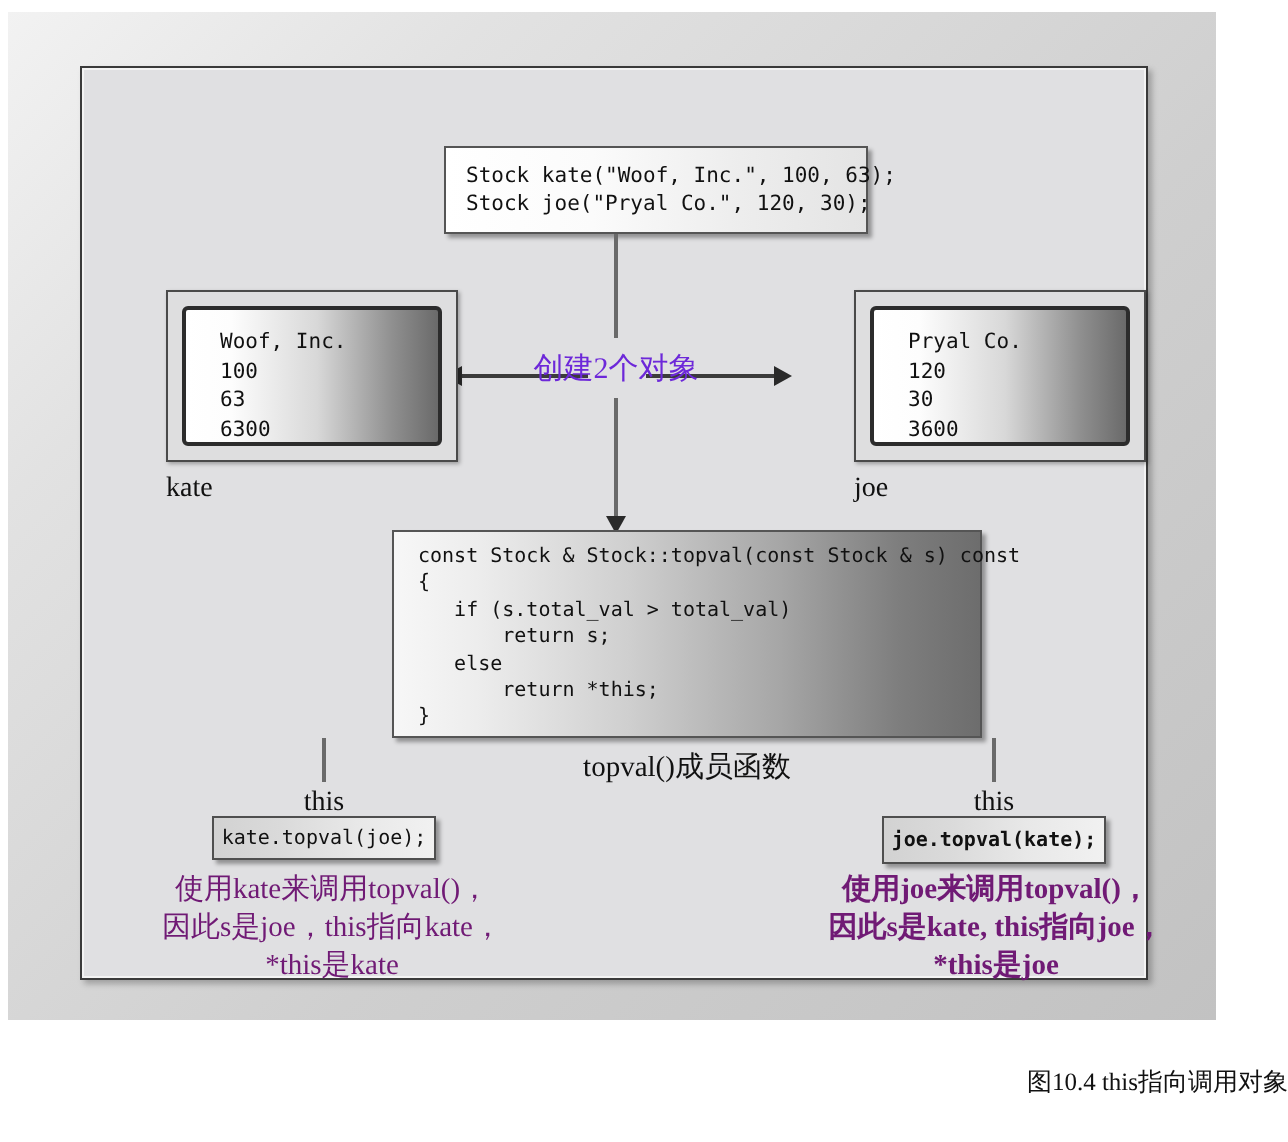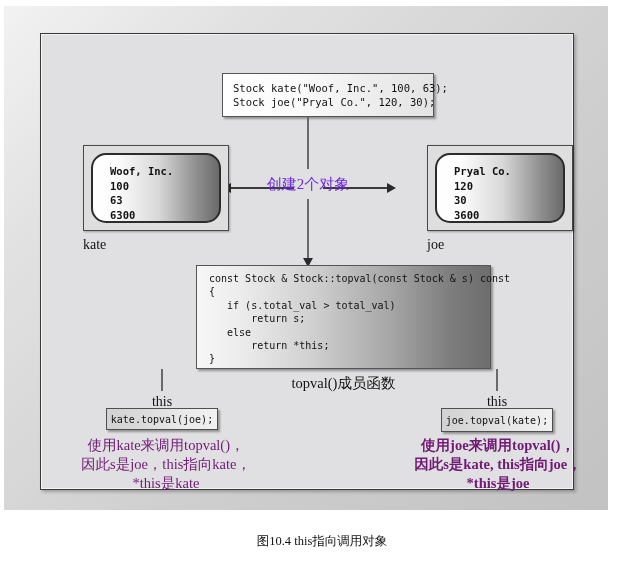--- a/index.html
+++ b/index.html
@@ -78,29 +78,28 @@
     border: 1px solid #4a4a4a;
     background: #dededf;
     padding: 7px;
     box-shadow: 1px 1px 2px rgba(0,0,0,0.3);
   }
   .object-inner {
     width: 100%;
     height: 100%;
     box-sizing: border-box;
     border: 2px solid #2c2c2c;
-    border-radius: 15px;
+    border-radius: 3px;
     padding: 9px 0 0 17px;
     font-family: "DejaVu Sans Mono", "Liberation Mono", monospace;
     font-size: 10.5px;
     line-height: 14.5px;
     color: #111;
     white-space: pre;
     background: linear-gradient(to right, #ffffff 0%, #fdfdfd 18%, #d8d8d8 52%, #8f8f8f 82%, #6a6a6a 100%);
-    font-weight: bold;
   }
   #kate-box { left: 42px; top: 111px; width: 146px; height: 86px; }
   #joe-box  { left: 386px; top: 111px; width: 146px; height: 86px; }
 
   .object-caption {
     position: absolute;
     font-family: "Liberation Serif", "DejaVu Serif", serif;
     font-size: 14px;
     color: #111;
     text-align: left;
@@ -152,21 +151,21 @@
     background: linear-gradient(to right, #d2d2d2 0%, #dadada 30%, #e8e8e8 65%, #f1f1f1 100%);
     font-family: "DejaVu Sans Mono", "Liberation Mono", monospace;
     font-size: 10px;
     color: #111;
     display: flex;
     align-items: center;
     justify-content: center;
     white-space: pre;
   }
   #left-call-box  { left: 65px;  top: 374px; width: 112px; height: 22px; }
-  #right-call-box { left: 400px; top: 374px; width: 112px; height: 24px; }
+  #right-call-box { left: 400px; top: 374px; width: 112px; height: 24px; font-weight: bold; }
 
   .this-label {
     position: absolute;
     font-size: 14px;
     color: #111;
     text-align: center;
     width: 60px;
   }
   #left-this-label  { left: 91px;  top: 360px; }
   #right-this-label { left: 426px; top: 360px; }
@@ -213,21 +212,21 @@
     border-right: 5px solid transparent;
     border-top: 9px solid #2a2a2a;
   }
 
   
   #figure-caption {
     position: absolute;
     left: 0;
     top: 533px;
     width: 644px;
-    text-align: center;
+    text-align: right;
     font-size: 12.5px;
     color: #111;
     font-family: "Liberation Serif", "DejaVu Serif", serif;
   }
 </style>
 </head>
 <body>
 
 <div id="figure-root">
 

